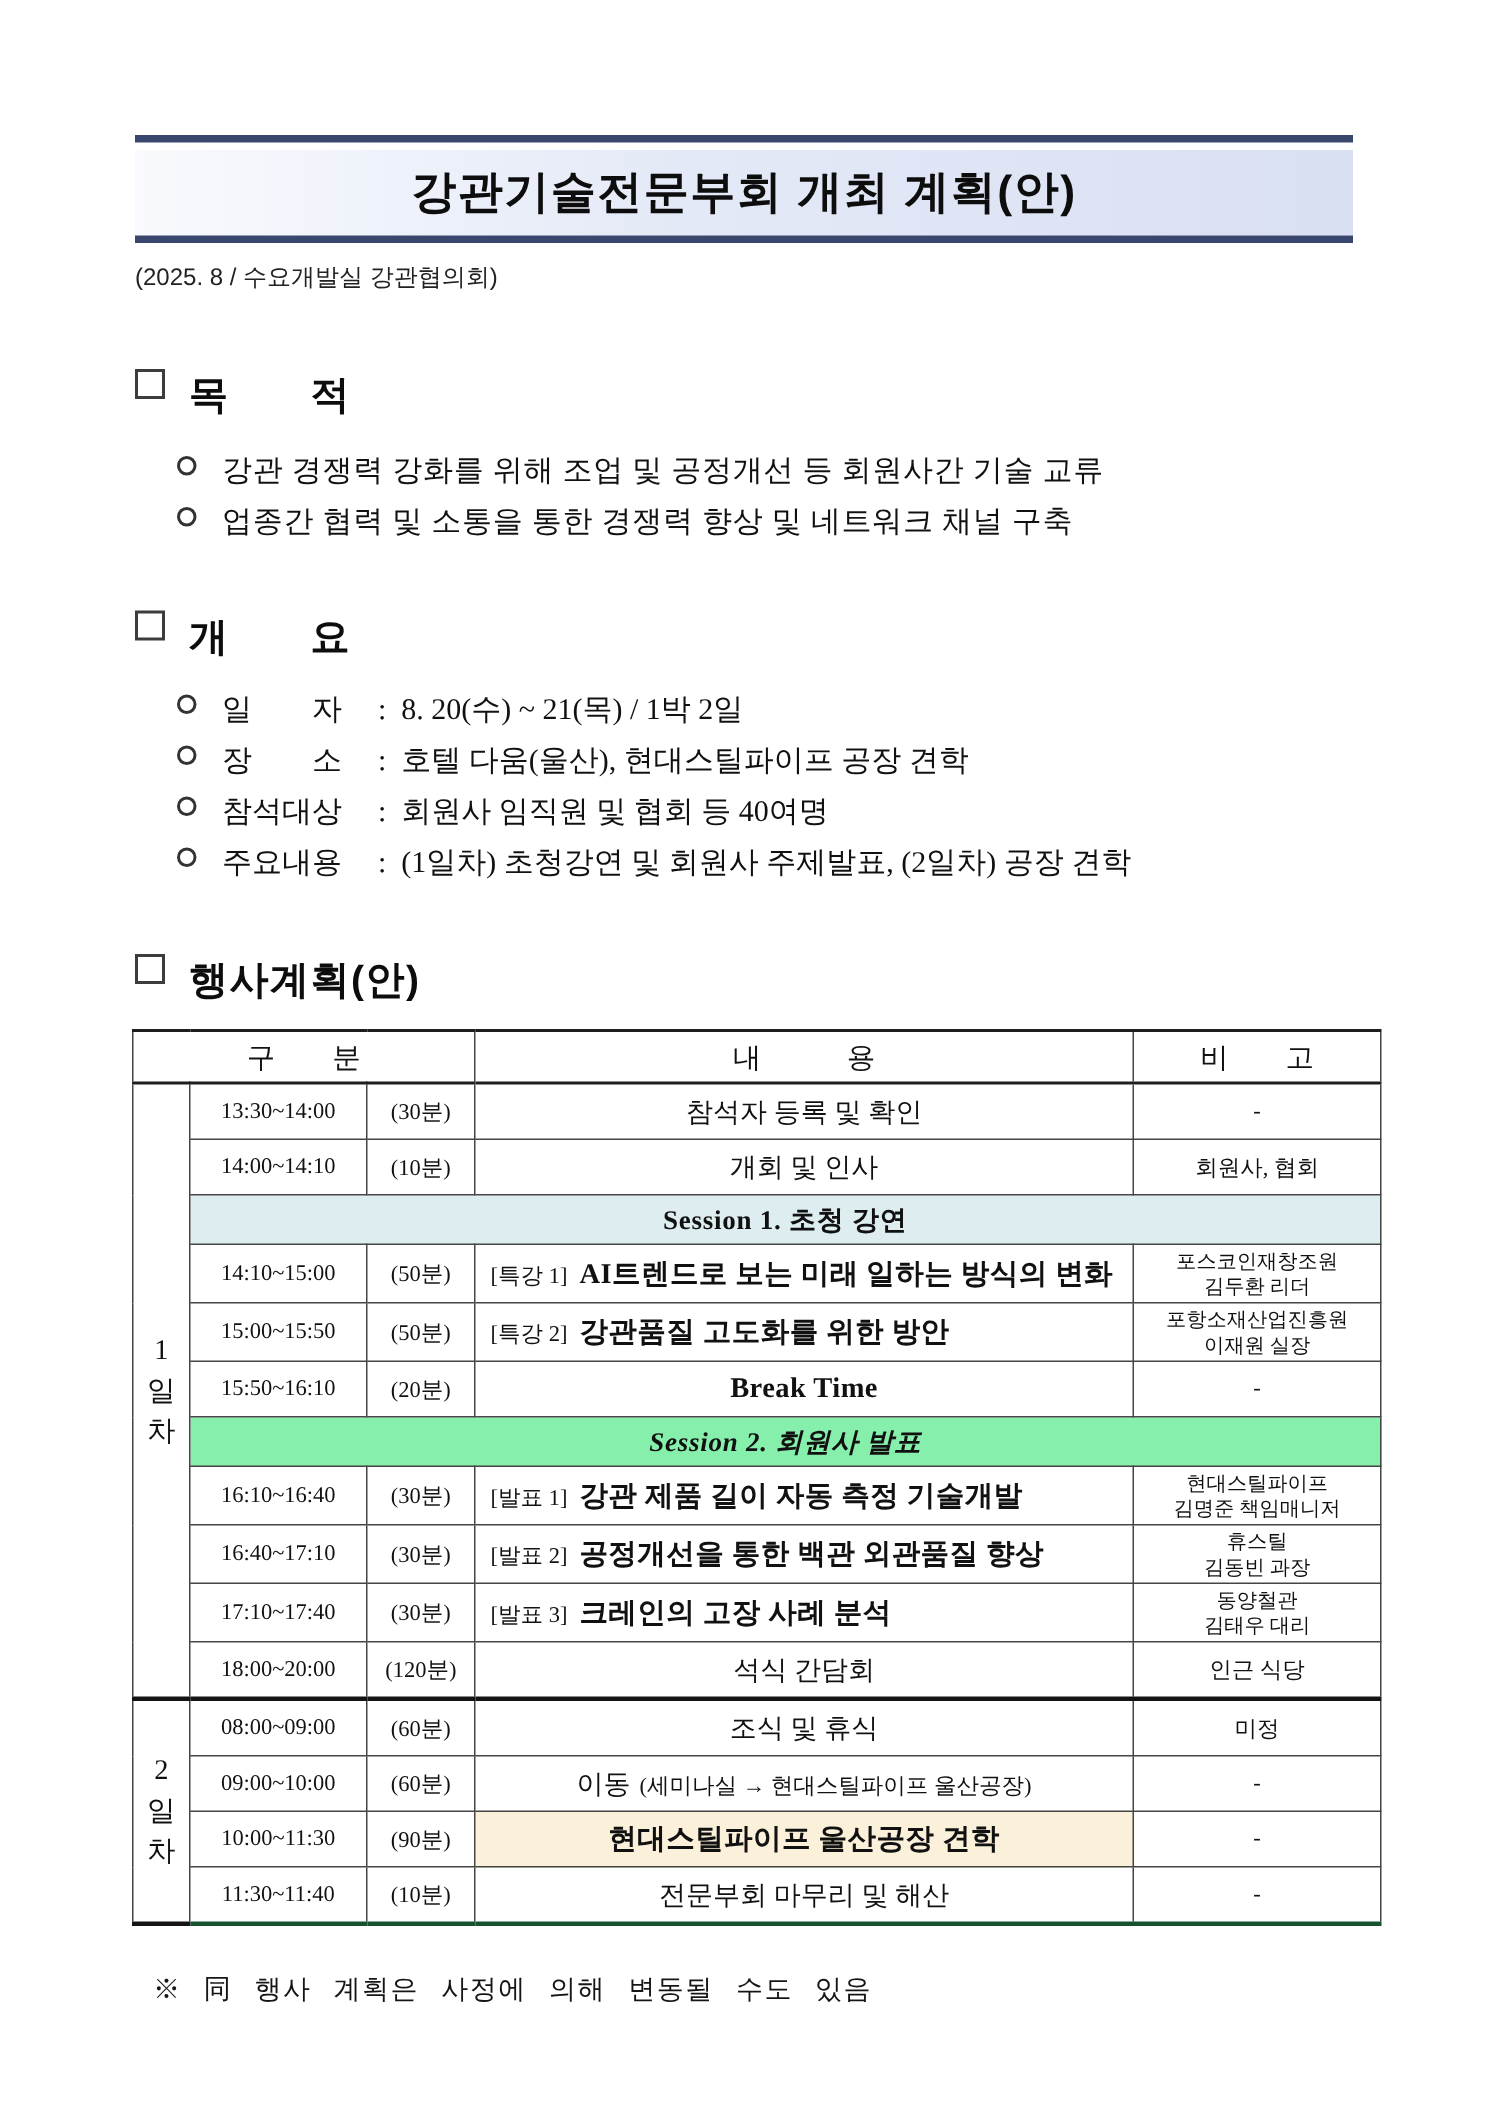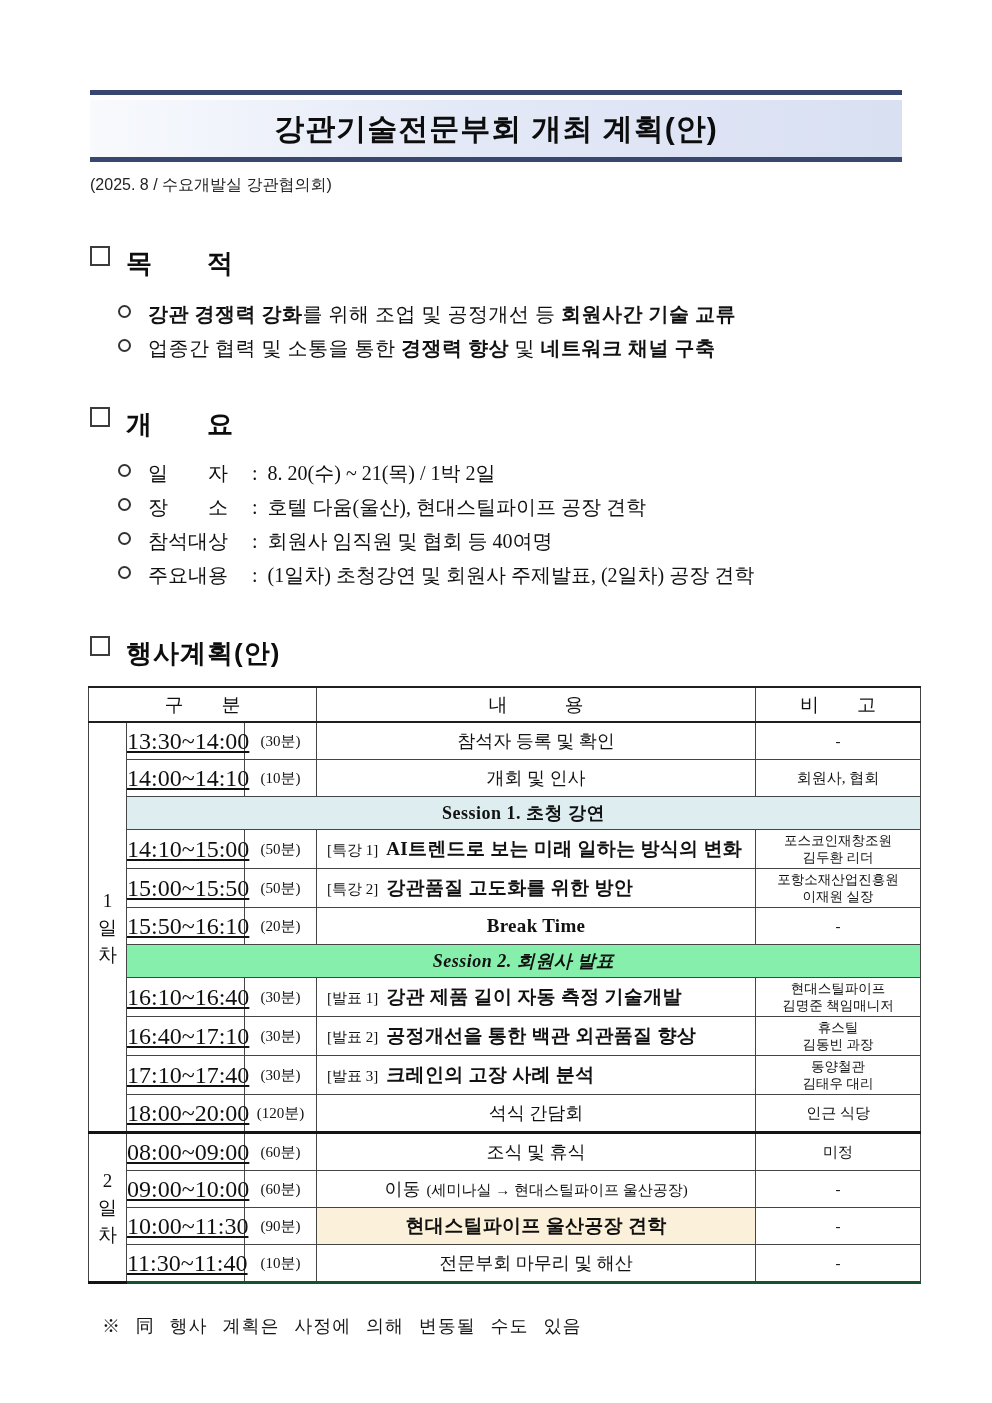--- a/index.html
+++ b/index.html
@@ -25,21 +25,21 @@
   .sec-h{display:flex;}
   .sq{width:16px;height:16px;border:2px solid #3c3c3c;margin-right:16px;flex:0 0 auto;}
   .sec-title{font-family:"Liberation Sans", sans-serif;font-weight:800;font-size:26px;letter-spacing:1px;color:#0d0d0d;}
   .sec-purpose{margin-top:50px;}
   .sec-overview{margin-top:42px;}
   .sec-plan{margin-top:44px;}
   
   .bullets{margin:16px 0 0 28px;}
   .bullet{display:flex;align-items:baseline;font-size:20px;line-height:34px;letter-spacing:.5px;}
   .dot{width:9px;height:9px;border:2px solid #333;border-radius:50%;margin-right:17px;flex:0 0 auto;position:relative;top:-3px;}
-  .bullet b{font-weight:700;}
+  .bullet b{font-weight:400;}
   
   .ov-items{margin:14px 16px 0 28px;}
   .ov-row{display:flex;align-items:baseline;font-size:20px;line-height:34px;}
   .ov-label{display:inline-block;min-width:100px;}
   .ov-colon{padding:0 10px 0 4px;}
   
   table.sched{
     border-collapse:collapse;table-layout:fixed;
     width:832px;margin:15px 0 0 88px;color:#111;
   }
@@ -49,21 +49,21 @@
     border-top:2px solid #1f1f1f;border-bottom:2px solid #1f1f1f;
   }
   th.no-left{border-left:none;}
   th.no-right, td.no-right{border-right:none;}
   tbody td{height:36px;text-align:center;vertical-align:middle;font-size:18px;}
   td.day-cell{font-size:19px;line-height:27px;padding:4px 0;vertical-align:middle;}
   td.day-cell.d1{border-bottom:3px solid #141414;}
   td.day-cell.d2{border-top:3px solid #141414;border-bottom:3px solid #141414;}
   tr.day2-first td{border-top:3px solid #141414;}
   tr.last-row td{border-bottom:3px solid #14532d;}
-  td.time-cell{font-size:24px;text-decoration:underline;}
+  td.time-cell{font-size:15px;}
   td.dur-cell{font-size:15px;}
   td.content-cell{padding:2px 6px;}
   td.content-cell .prefix{font-size:15px;margin-right:8px;}
   td.content-cell .btxt{font-weight:700;font-size:19px;letter-spacing:.3px;}
   td.content-cell .suffix{font-size:15px;margin-left:6px;}
   td.content-cell.left{text-align:left;padding-left:10px;}
   td.session-cell{font-weight:600;font-size:18px;height:32px;letter-spacing:.5px;}
   td.note-cell{font-size:15px;}
   td.note-cell .two{font-size:13.5px;line-height:17px;padding:2px 0;}
   

